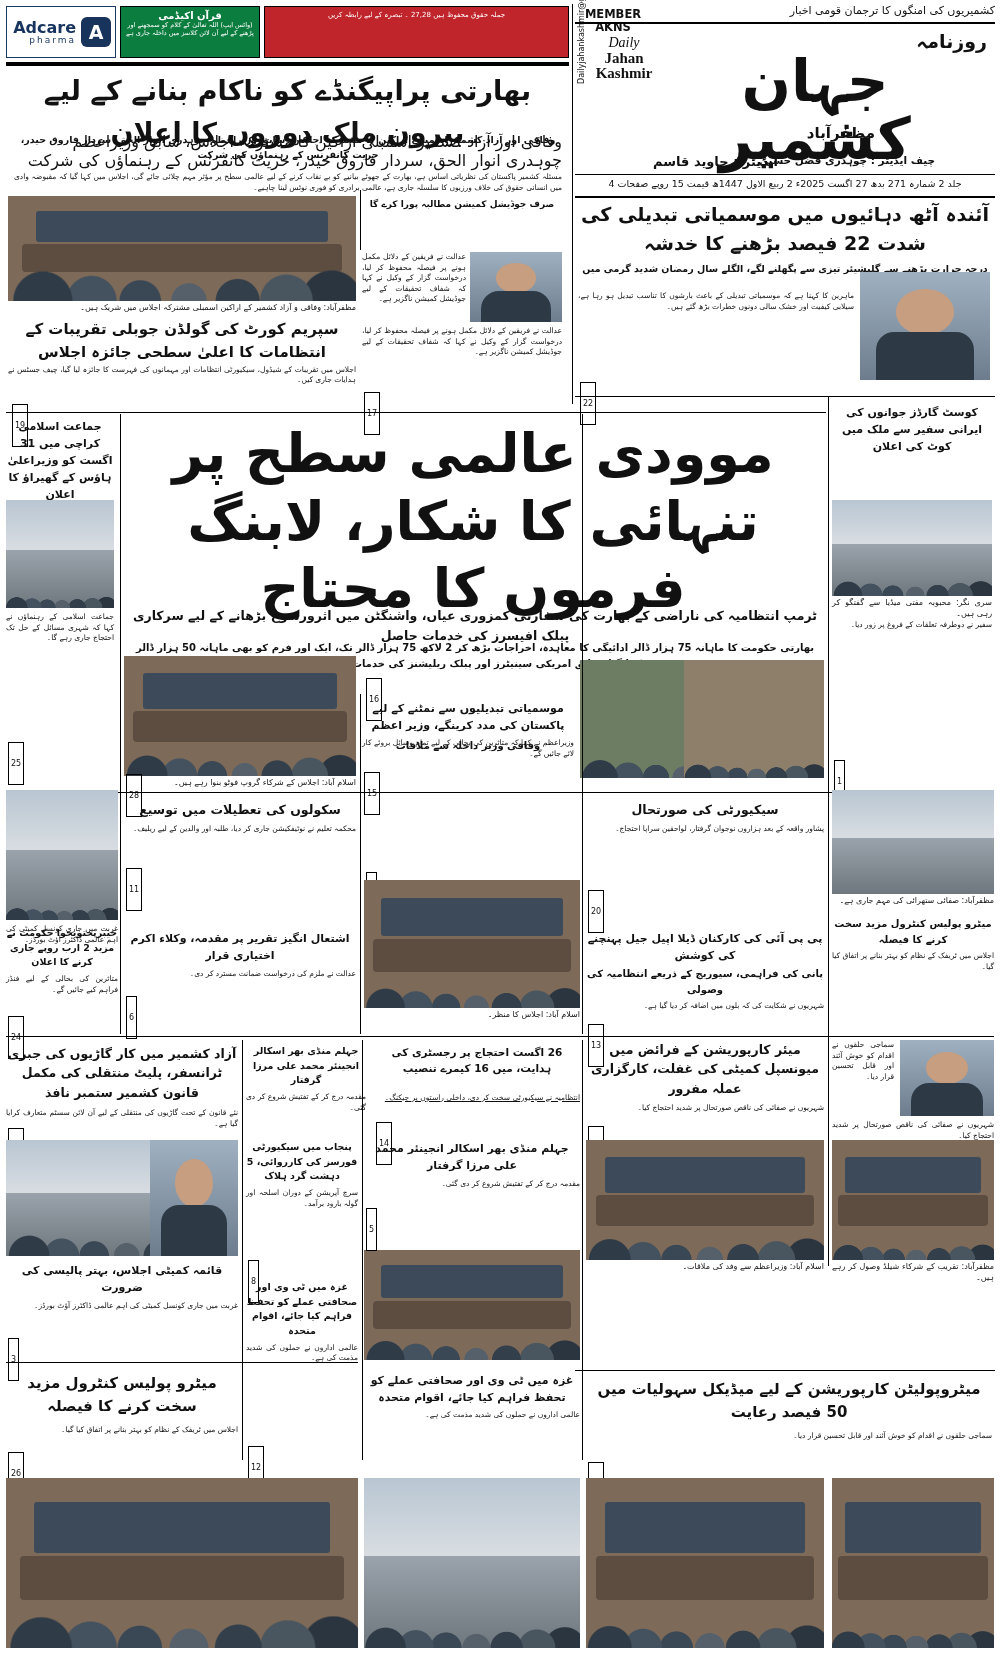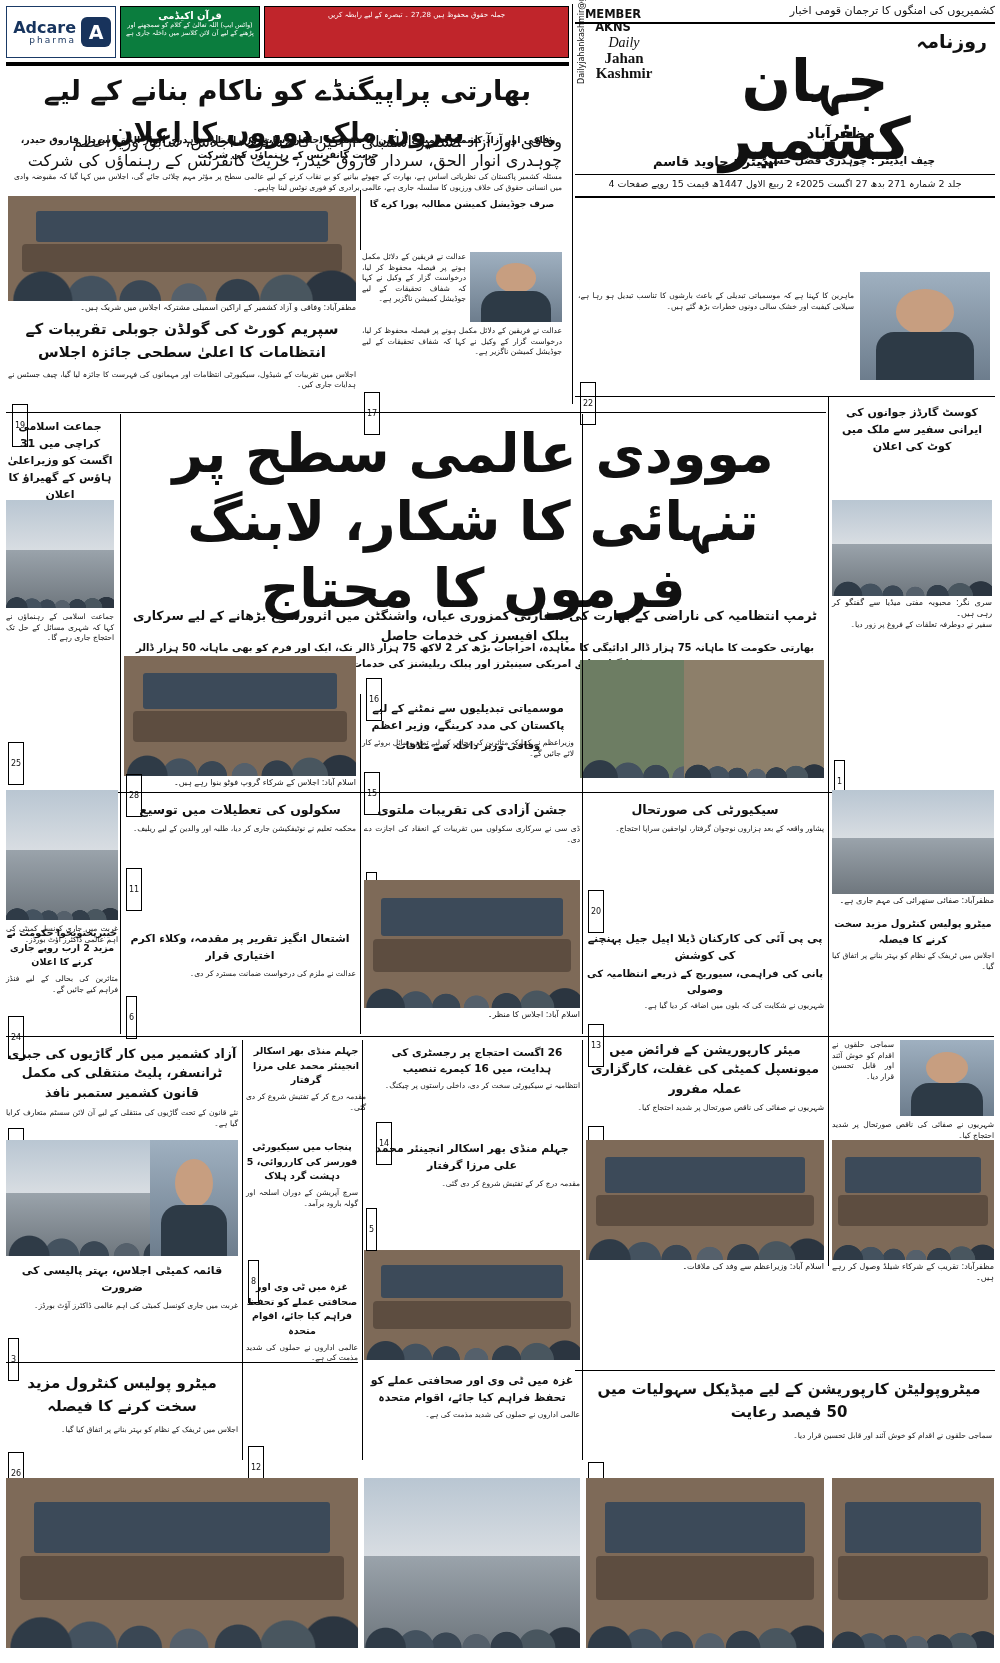--- a/index.html
+++ b/index.html
@@ -117,24 +117,28 @@
   <div class="box urdu" style="left:362px;top:196px;width:200px;">
     <div class="center" style="font-size:9px;font-weight:bold;margin-top:3px;">صرف جوڈیشل کمیشن مطالبہ پورا کرے گا</div>
   </div>
   <div class="imgbox portrait" style="left:470px;top:252px;width:92px;height:70px;"></div>
   <div class="box urdu xsm" style="left:362px;top:252px;width:104px;">عدالت نے فریقین کے دلائل مکمل ہونے پر فیصلہ محفوظ کر لیا، درخواست گزار کے وکیل نے کہا کہ شفاف تحقیقات کے لیے جوڈیشل کمیشن ناگزیر ہے۔</div>
   <div class="box urdu xsm" style="left:362px;top:326px;width:200px;">عدالت نے فریقین کے دلائل مکمل ہونے پر فیصلہ محفوظ کر لیا، درخواست گزار کے وکیل نے کہا کہ شفاف تحقیقات کے لیے جوڈیشل کمیشن ناگزیر ہے۔</div>
   <span class="badge" style="position:absolute;left:364px;top:392px;">17</span>
 
   <div class="box urdu" style="left:8px;top:318px;width:348px;">
     <div class="hl hd3 center">سپریم کورٹ کی گولڈن جوبلی تقریبات کے انتظامات کا اعلیٰ سطحی جائزہ اجلاس</div>
-    <div class="xsm" style="margin-top:5px;">اجلاس میں تقریبات کے شیڈول، سیکیورٹی انتظامات اور مہمانوں کی فہرست کا جائزہ لیا گیا، چیف جسٹس نے ہدایات جاری کیں۔</div>
+    <div class="xsm" style="">اجلاس میں تقریبات کے شیڈول، سیکیورٹی انتظامات اور مہمانوں کی فہرست کا جائزہ لیا گیا، چیف جسٹس نے ہدایات جاری کیں۔</div>
   </div>
   <span class="badge" style="position:absolute;left:12px;top:404px;">19</span>
 
+  <div class="box urdu" style="left:578px;top:200px;width:414px;">
+    <div class="hl hd2 center">آئندہ آٹھ دہائیوں میں موسمیاتی تبدیلی کی شدت 22 فیصد بڑھنے کا خدشہ</div>
+    <div class="center" style="font-size:9.5px;font-weight:bold;margin-top:4px;">درجہ حرارت بڑھنے سے گلیشیئر تیزی سے پگھلنے لگے، الگلے سال رمضان شدید گرمی میں</div>
+  </div>
   <div class="imgbox portrait" style="left:860px;top:272px;width:130px;height:108px;"></div>
   <div class="box urdu xsm" style="left:578px;top:272px;width:276px;margin-top:19px;">ماہرین کا کہنا ہے کہ موسمیاتی تبدیلی کے باعث بارشوں کا تناسب تبدیل ہو رہا ہے، سیلابی کیفیت اور خشک سالی دونوں خطرات بڑھ گئے ہیں۔</div>
   <span class="badge" style="position:absolute;left:580px;top:382px;">22</span>
 
   <div class="hline" style="left:575px;top:396px;width:420px;"></div>
 
   <div class="box urdu" style="left:832px;top:404px;width:160px;">
     <div class="hl hd5" style="text-align:center;">کوسٹ گارڈز جوانوں کی ایرانی سفیر سے ملک میں کوٹ کی اعلان</div>
   </div>
   <div class="imgbox" style="left:832px;top:500px;width:160px;height:96px;">
@@ -189,24 +193,20 @@
   <span class="badge" style="position:absolute;left:126px;top:774px;">28</span>
 
   <div class="hline" style="left:6px;top:792px;width:988px;"></div>
 
   <div class="box urdu" style="left:124px;top:800px;width:232px;">
     <div class="hl hd4 center">سکولوں کی تعطیلات میں توسیع</div>
     <div class="xsm" style="margin-top:5px;">محکمہ تعلیم نے نوٹیفکیشن جاری کر دیا، طلبہ اور والدین کے لیے ریلیف۔</div>
   </div>
   <span class="badge" style="position:absolute;left:126px;top:868px;">11</span>
 
-  <div class="box urdu" style="left:364px;top:800px;width:216px;">
-    <div class="hl hd4 center">جشن آزادی کی تقریبات ملتوی</div>
-    <div class="xsm" style="margin-top:5px;">ڈی سی نے سرکاری سکولوں میں تقریبات کے انعقاد کی اجازت دے دی۔</div>
-  </div>
   <span class="badge" style="position:absolute;left:366px;top:872px;">4</span>
 
   <div class="box urdu" style="left:586px;top:800px;width:238px;">
     <div class="hl hd4 center">سیکیورٹی کی صورتحال</div>
     <div class="xsm" style="margin-top:5px;">پشاور واقعہ کے بعد ہزاروں نوجوان گرفتار، لواحقین سراپا احتجاج۔</div>
   </div>
   <span class="badge" style="position:absolute;left:588px;top:890px;">20</span>
 
   <div class="imgbox" style="left:832px;top:790px;width:162px;height:104px;background:#8e8c84;">
     <div class="sky"></div>
@@ -260,21 +260,21 @@
   </div>
   <span class="badge" style="position:absolute;left:8px;top:1128px;">28</span>
 
   <div class="box urdu" style="left:246px;top:1044px;width:120px;">
     <div class="hl" style="font-size:9.5px;text-align:center;">جہلم منڈی بھر اسکالر انجینئر محمد علی مرزا گرفتار</div>
     <div class="xsm" style="margin-top:4px;">مقدمہ درج کر کے تفتیش شروع کر دی گئی۔</div>
   </div>
 
   <div class="box urdu" style="left:374px;top:1044px;width:206px;">
     <div class="hl" style="font-size:10.5px;text-align:center;">26 اگست احتجاج پر رجسٹری کی ہدایت، میں 16 کیمرے تنصیب</div>
-    <div class="xsm" style="margin-top:4px;">انتظامیہ نے سیکیورٹی سخت کر دی، داخلی راستوں پر چیکنگ۔</div>
+    <div class="xsm" style="margin-top:16px;text-decoration:underline;">انتظامیہ نے سیکیورٹی سخت کر دی، داخلی راستوں پر چیکنگ۔</div>
   </div>
   <span class="badge" style="position:absolute;left:376px;top:1122px;">14</span>
 
   <div class="box urdu" style="left:586px;top:1040px;width:238px;">
     <div class="hl hd4 center">میئر کارپوریشن کے فرائض میں میونسپل کمیٹی کی غفلت، کارگزاری عملہ مفرور</div>
     <div class="xsm" style="margin-top:5px;">شہریوں نے صفائی کی ناقص صورتحال پر شدید احتجاج کیا۔</div>
   </div>
   <span class="badge" style="position:absolute;left:588px;top:1126px;">29</span>
 
   <div class="imgbox portrait" style="left:900px;top:1040px;width:94px;height:76px;"></div>

